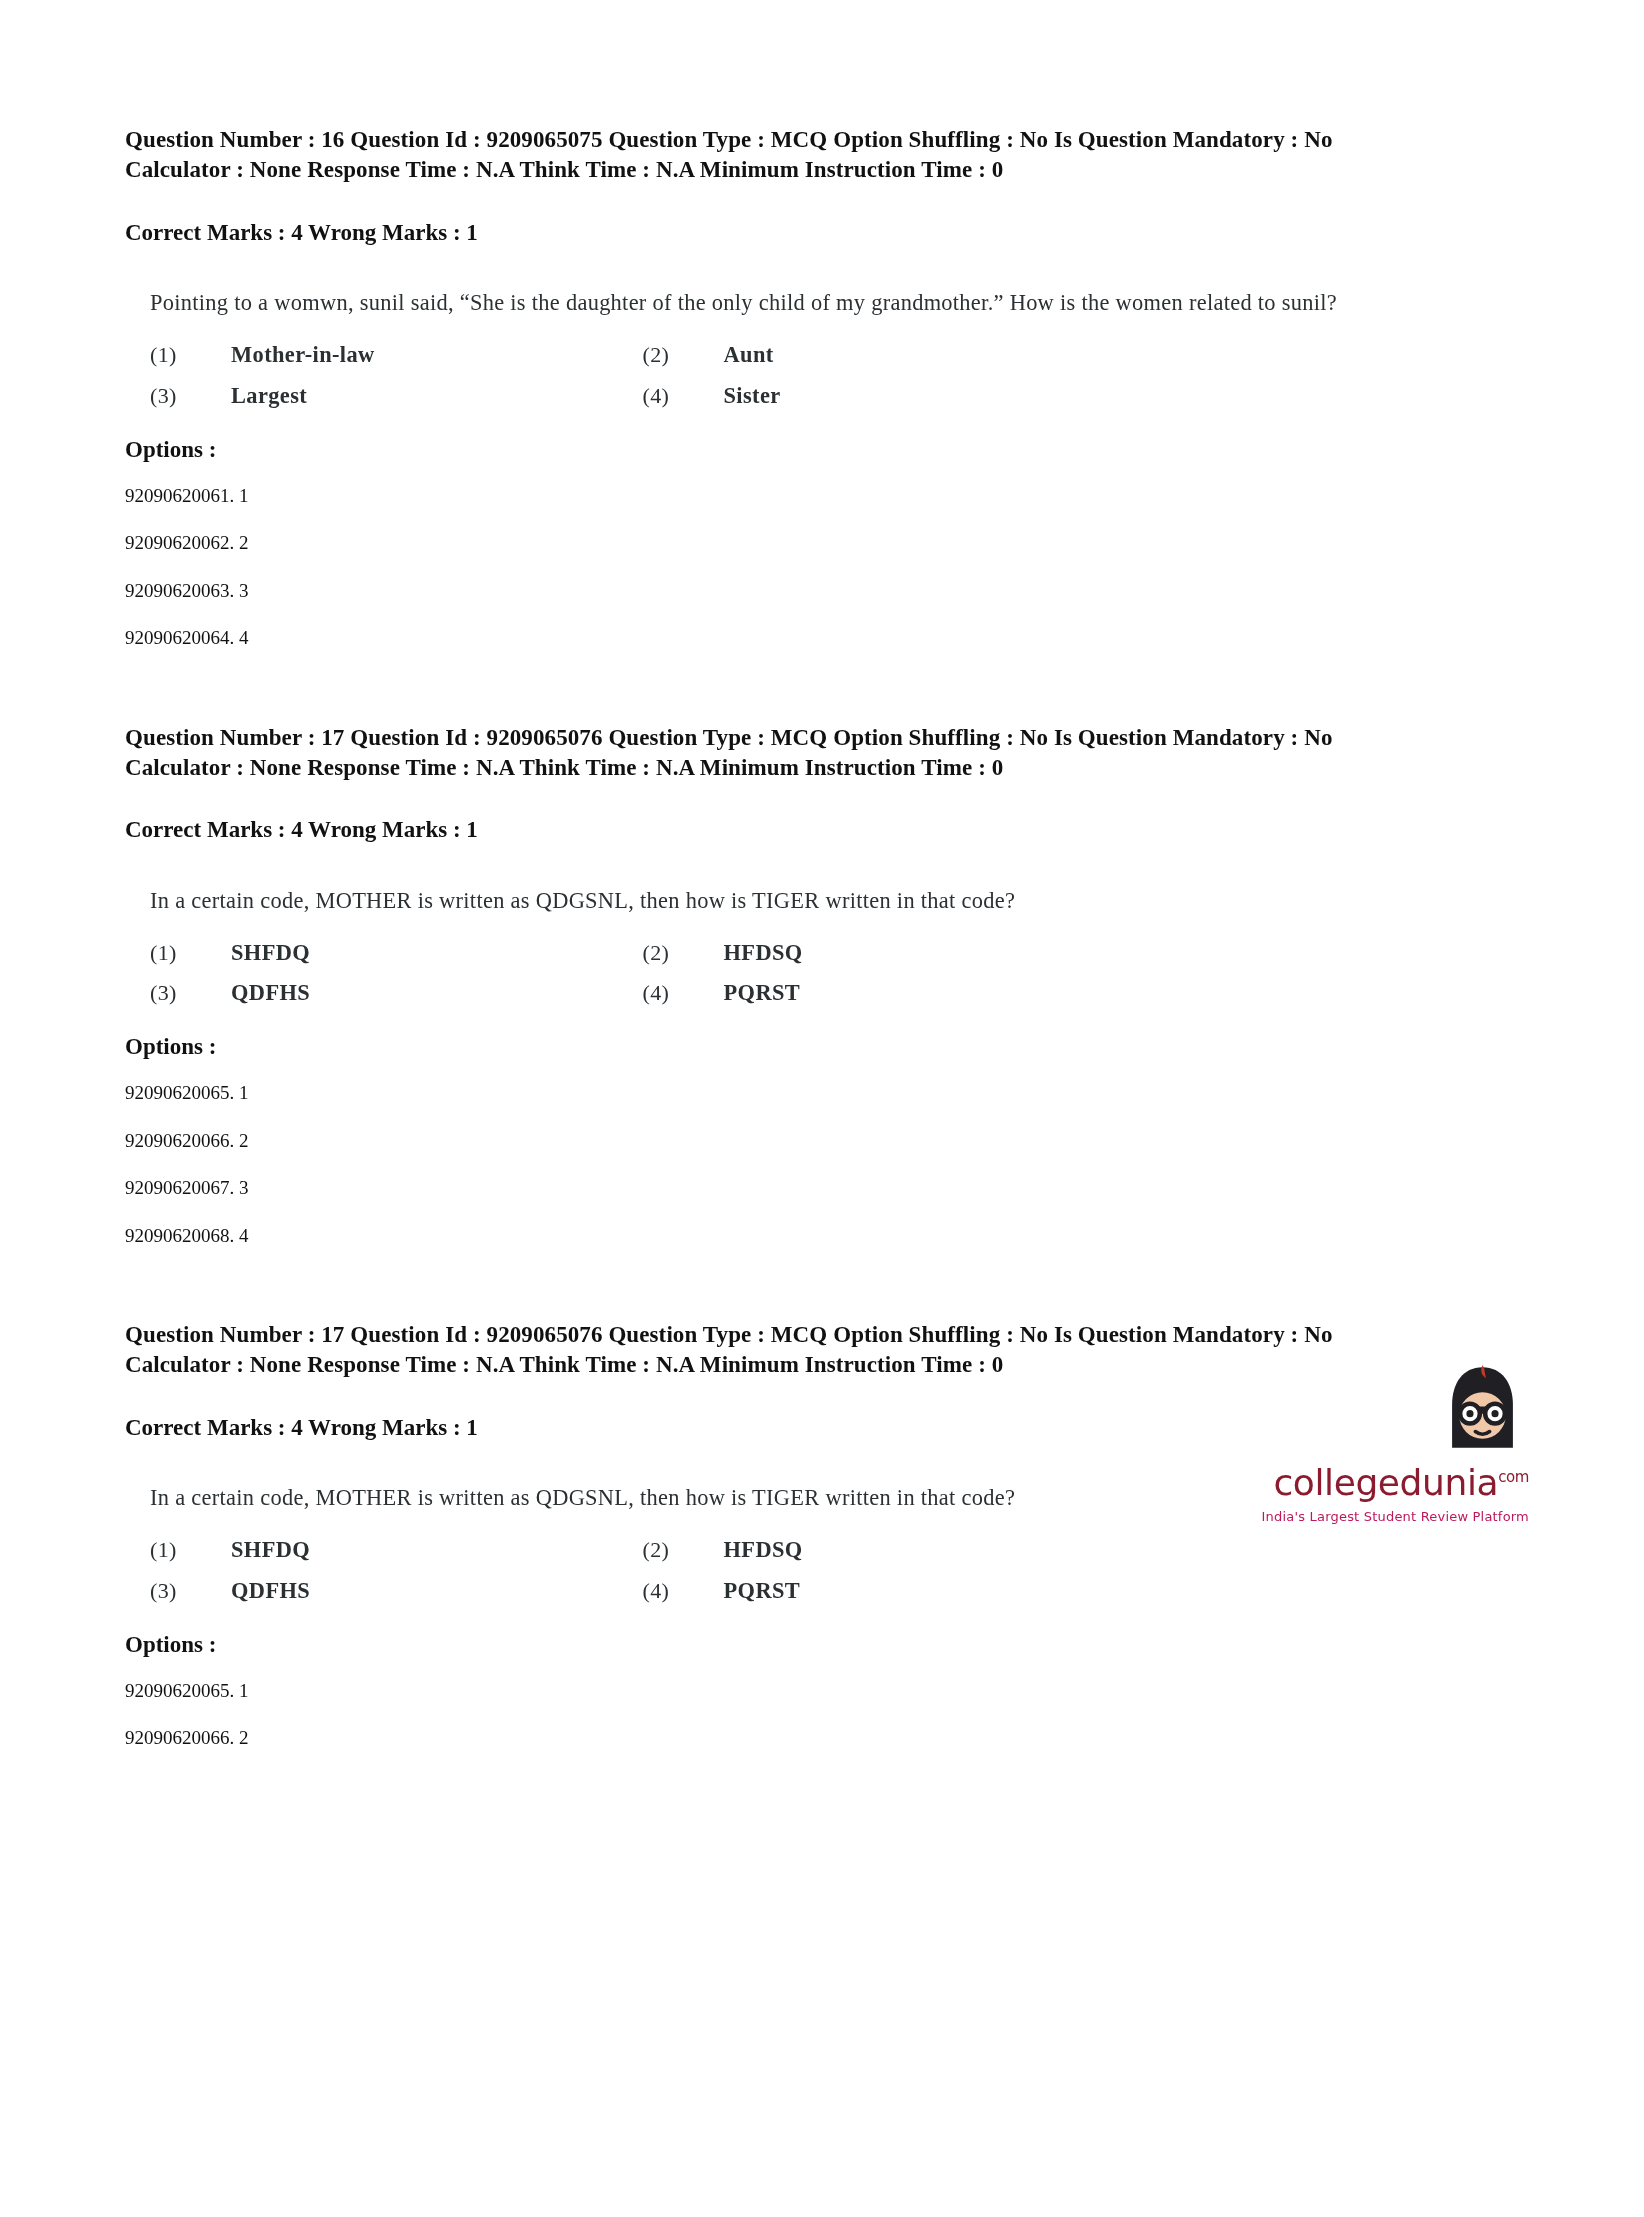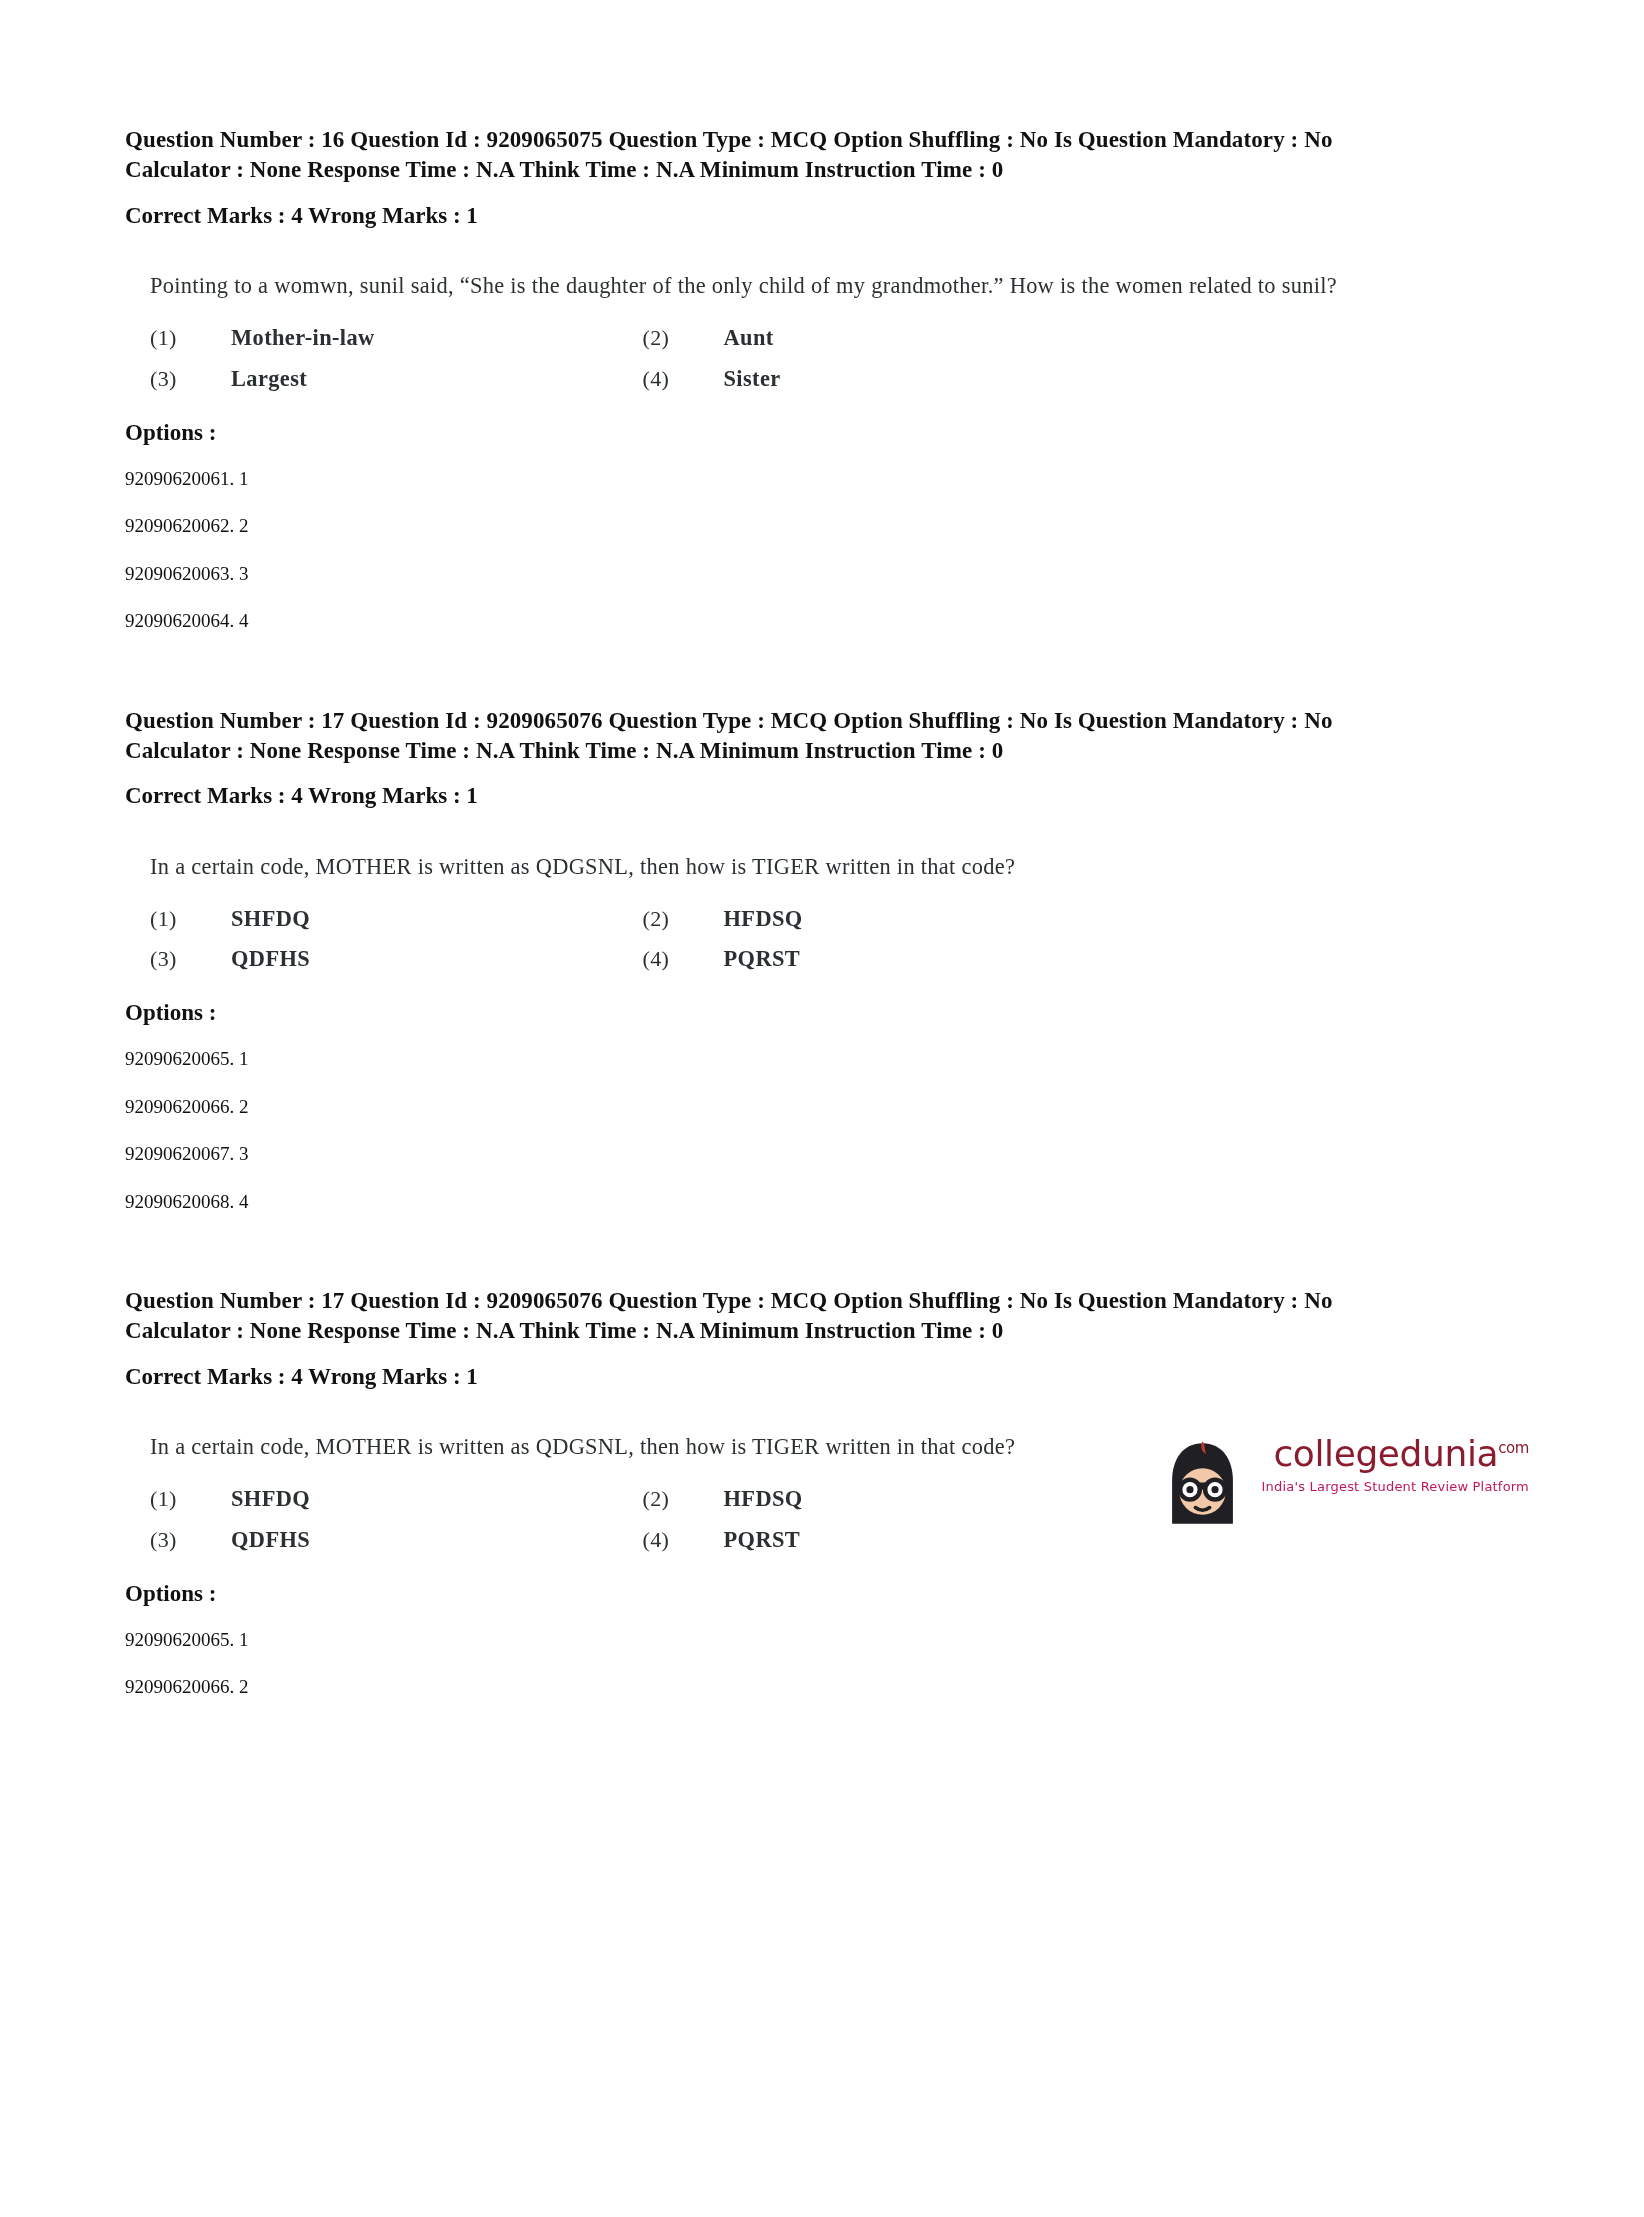--- a/index.html
+++ b/index.html
@@ -42,21 +42,21 @@
     letter-spacing: 0.1px;
     color: #111;
     max-width: 1308px;
   }
   .marks {
     font-family: "Liberation Serif", serif;
     font-weight: bold;
     font-size: 23px;
     line-height: 1.32;
     color: #111;
-    margin-top: 15px;
+    margin-top: 32px;
   }
 
   
   .scan {
     margin-top: 38px;
     margin-left: 25px;
     width: 1281px;
     color: #2a2f33;
     font-family: "Liberation Serif", serif;
   }
@@ -107,22 +107,23 @@
   }
 
   .gap-lg { height: 70px; }
 
   
   .logo {
     position: absolute;
     right: 115px;
     bottom: 54px;
     display: flex;
-    align-items: flex-start;
+    align-items: flex-end;
     gap: 12.5px;
+    flex-direction: column;
   }
   .logo-mark {
     width: 93px;
     height: 93px;
     position: relative;
   }
   .logo-text {
     display: flex;
     flex-direction: column;
     align-items: flex-end;

